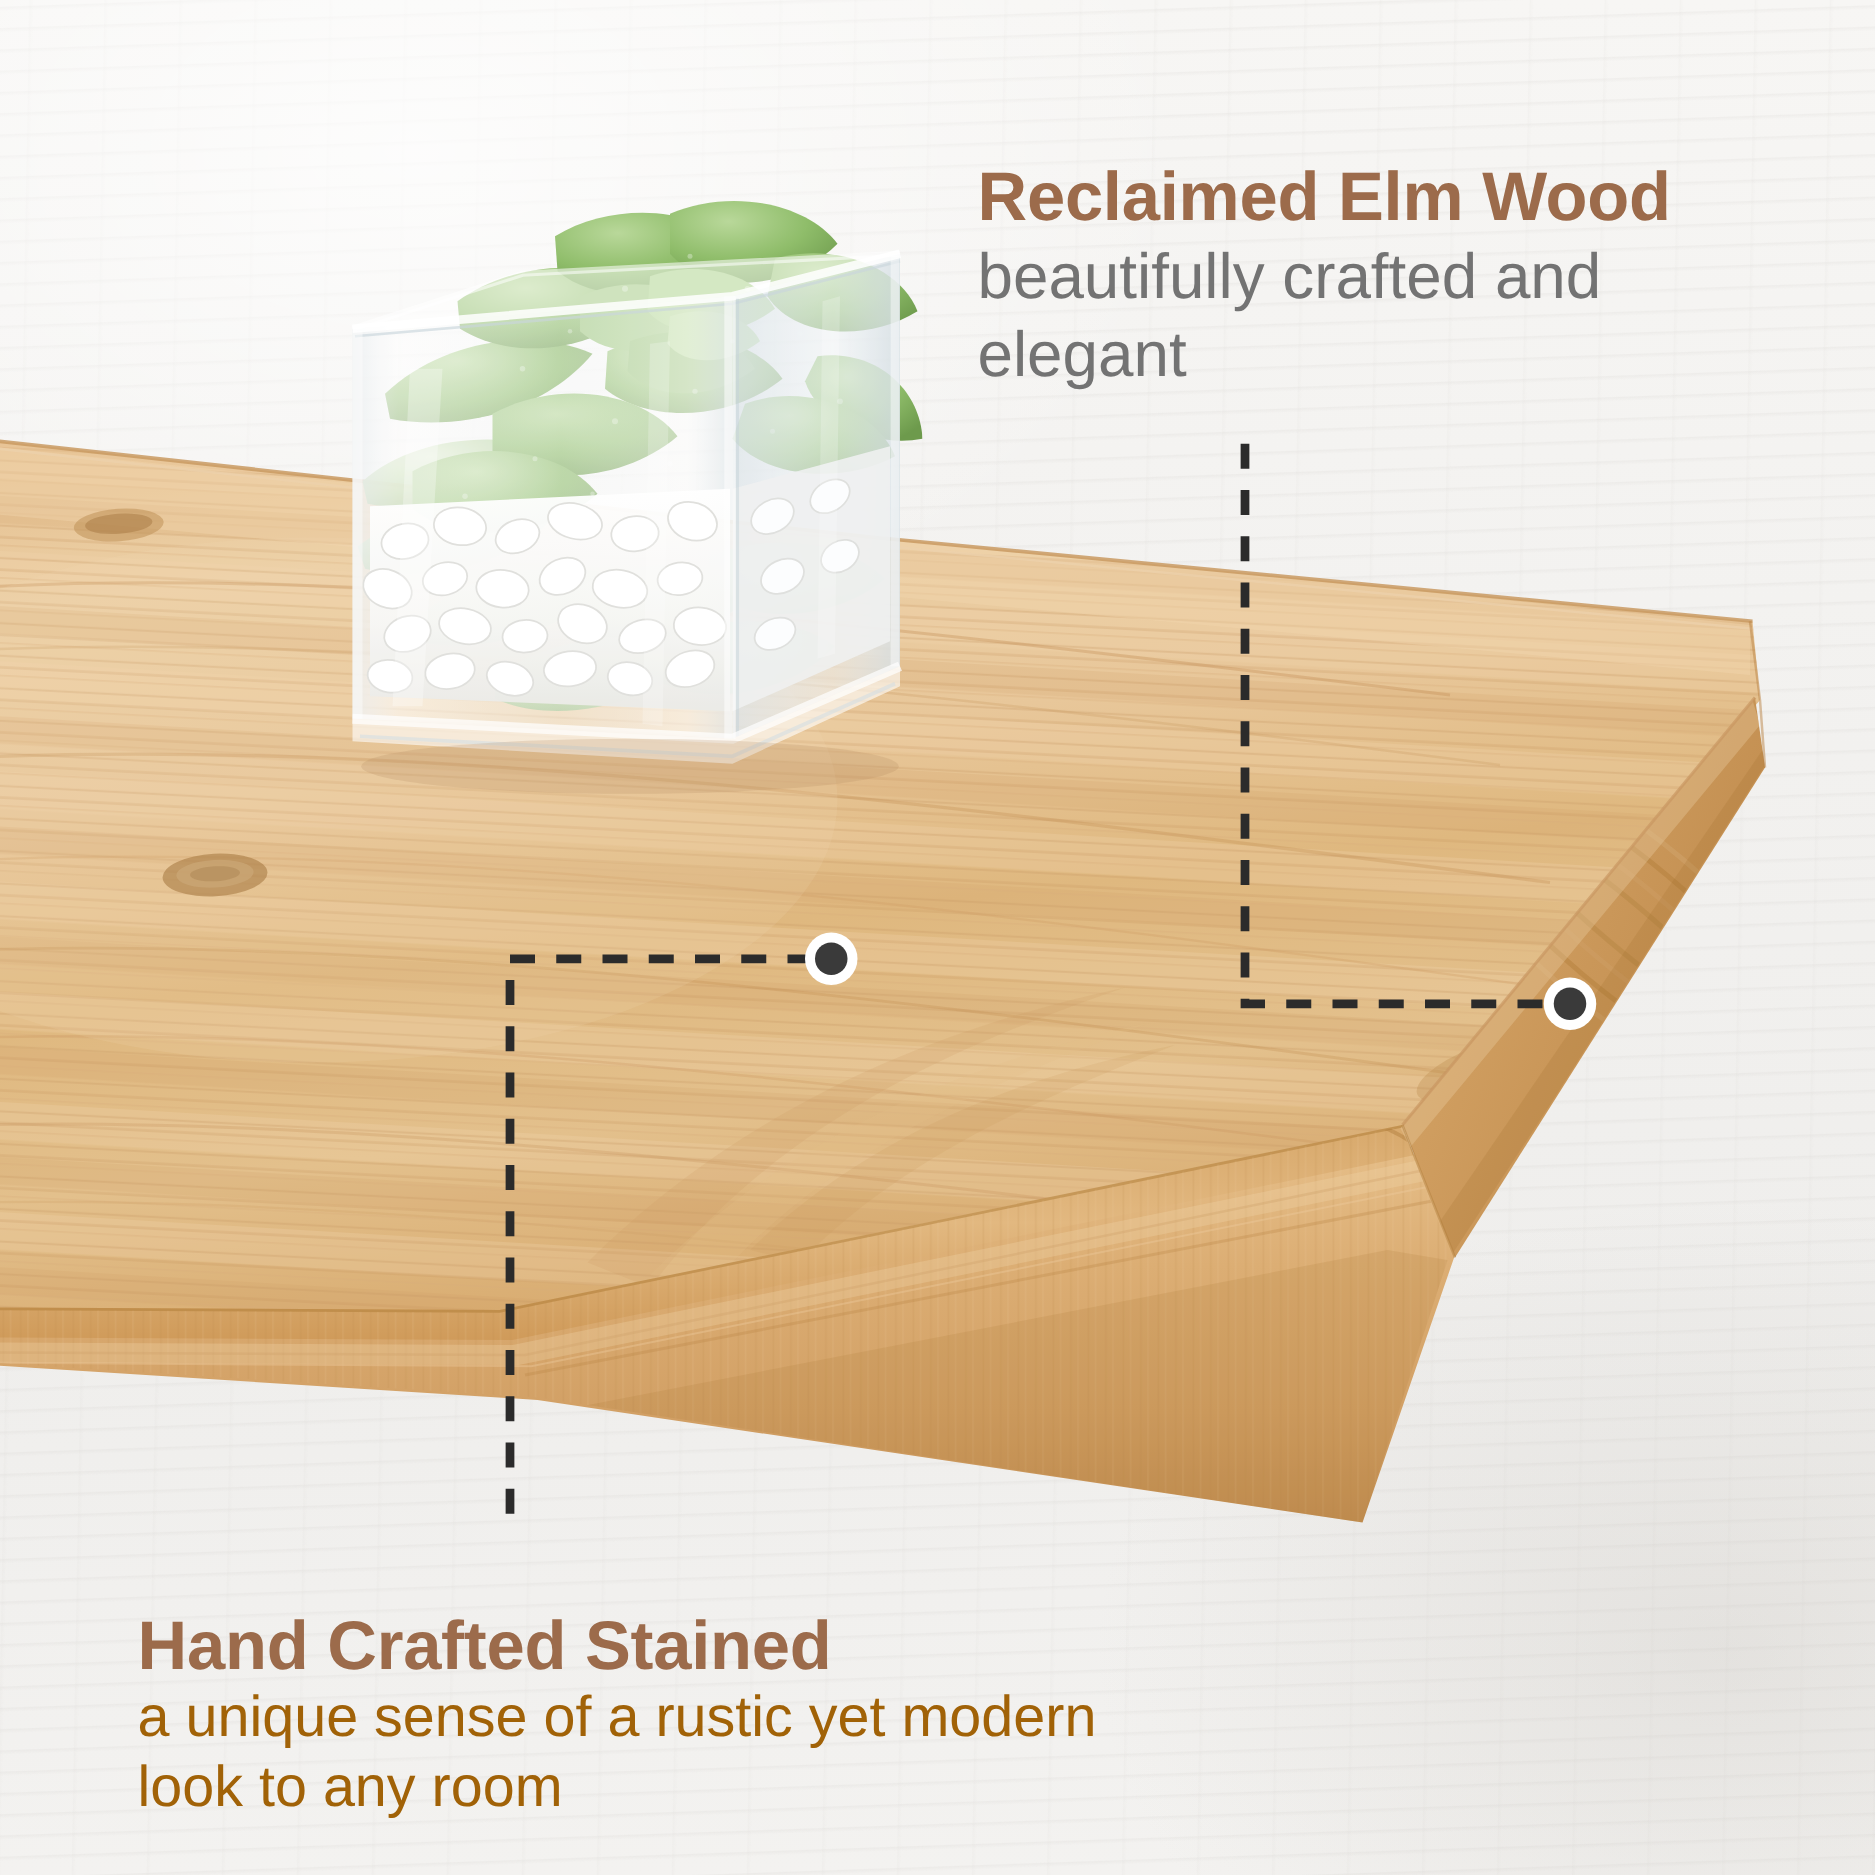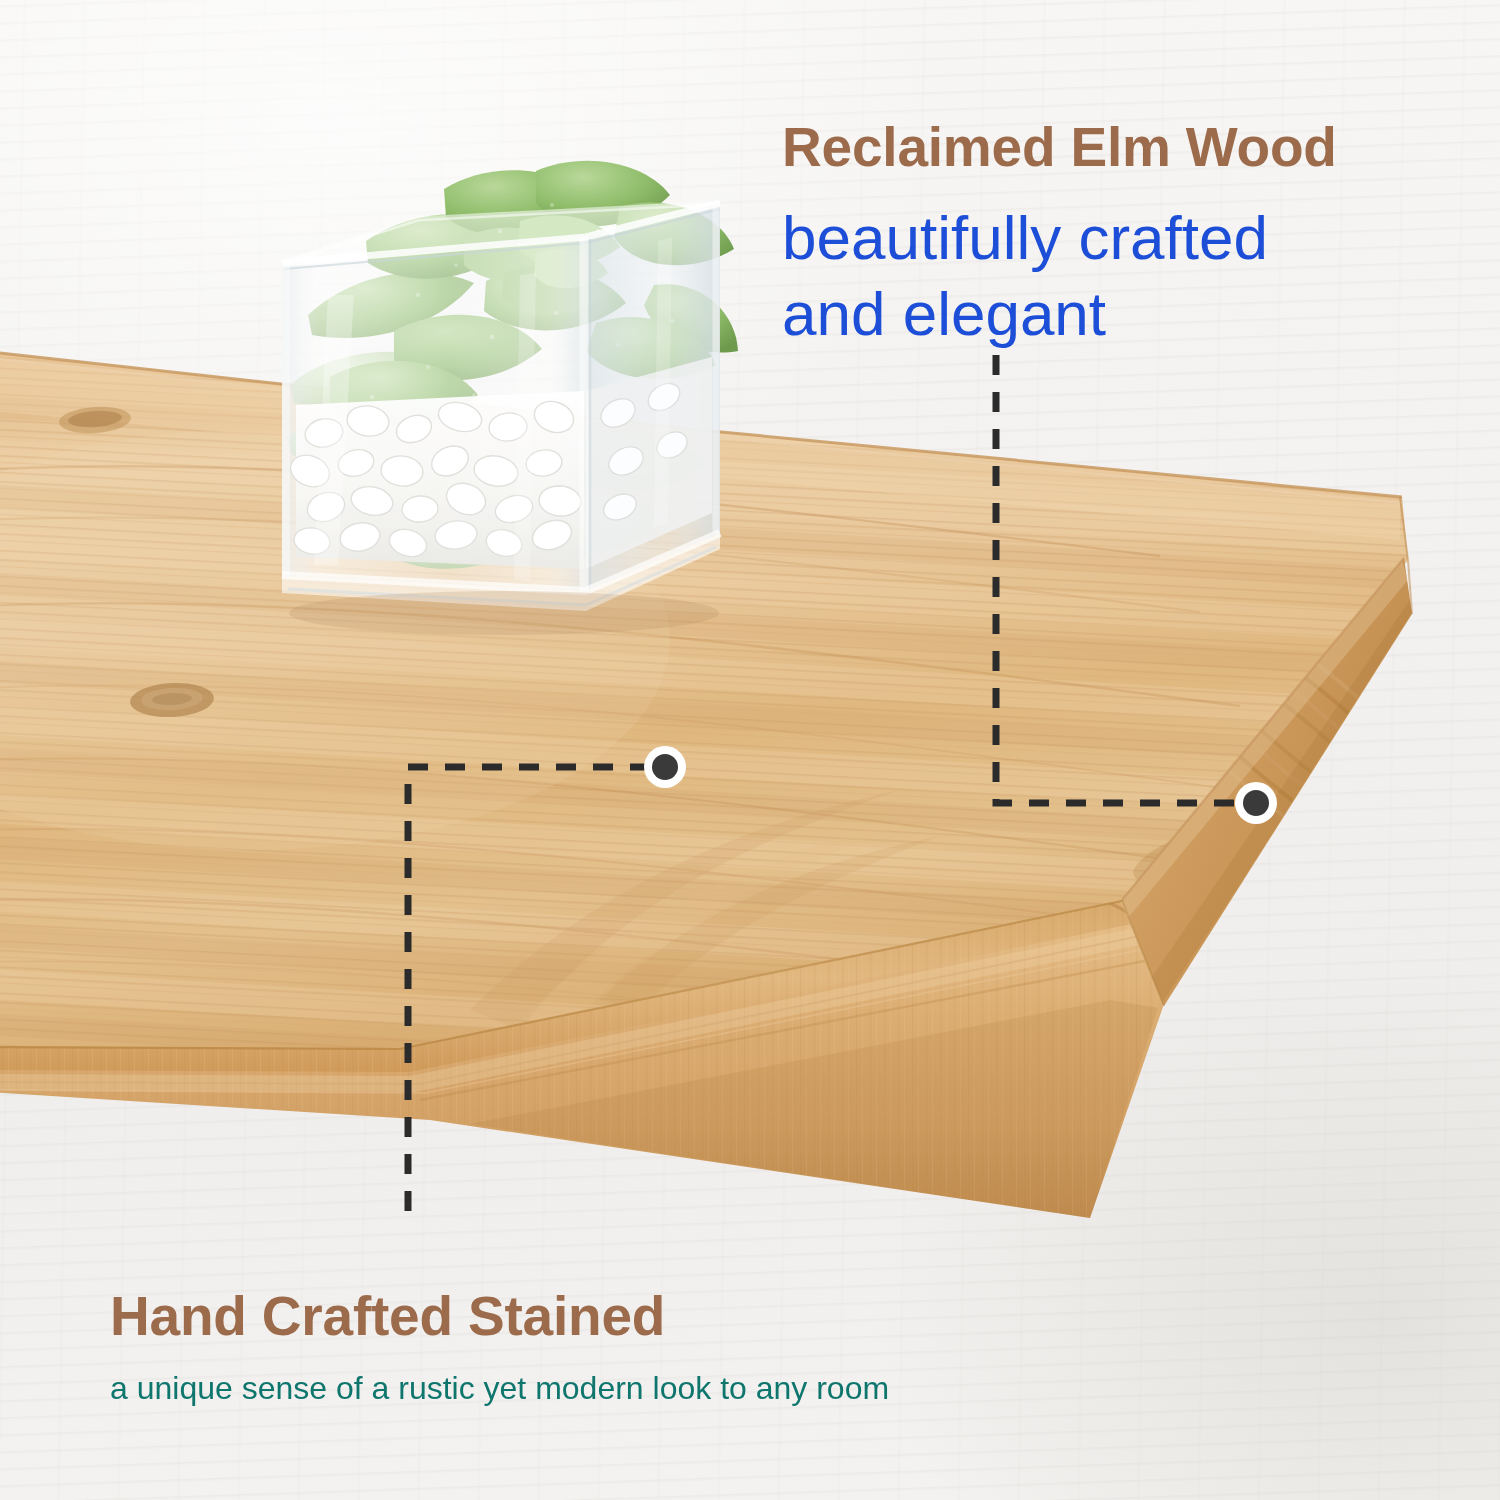--- a/index.html
+++ b/index.html
@@ -84,27 +84,27 @@
     font-weight: bold;
     letter-spacing: -0.2px;
     line-height: 1.06;
     margin: 0;
   }
   .callout-body {
     line-height: 1.22;
     margin: 0;
   }
 
-  #callout-top { left: 782px; top: 118px; width: 700px; }
+  #callout-top { left: 782px; top: 128px; width: 700px; }
   #callout-top .callout-title { font-size: 55px; color: #9c6b4b; }
-  #callout-top .callout-body  { font-size: 62px; color: #1d4ed8; margin-top: 24px; max-width: 600px; }
+  #callout-top .callout-body  { font-size: 51px; color: #737373; margin-top: 4px; max-width: 600px; }
 
   #callout-bottom { left: 110px; top: 1243px; width: 830px; }
   #callout-bottom .callout-title { font-size: 55px; color: #9c6b4b; margin-top: 44px; }
-  #callout-bottom .callout-body  { font-size: 32px; color: #0f766e; margin-top: 24px; max-width: 790px; }
+  #callout-bottom .callout-body  { font-size: 46px; color: #a16207; margin-top: 0; max-width: 790px; }
 
   
   .leaders {
     position: absolute;
     left: 0; top: 0;
     width: 1500px; height: 1500px;
   }
   .leaders svg { display: block; }
 </style>
 </head>

